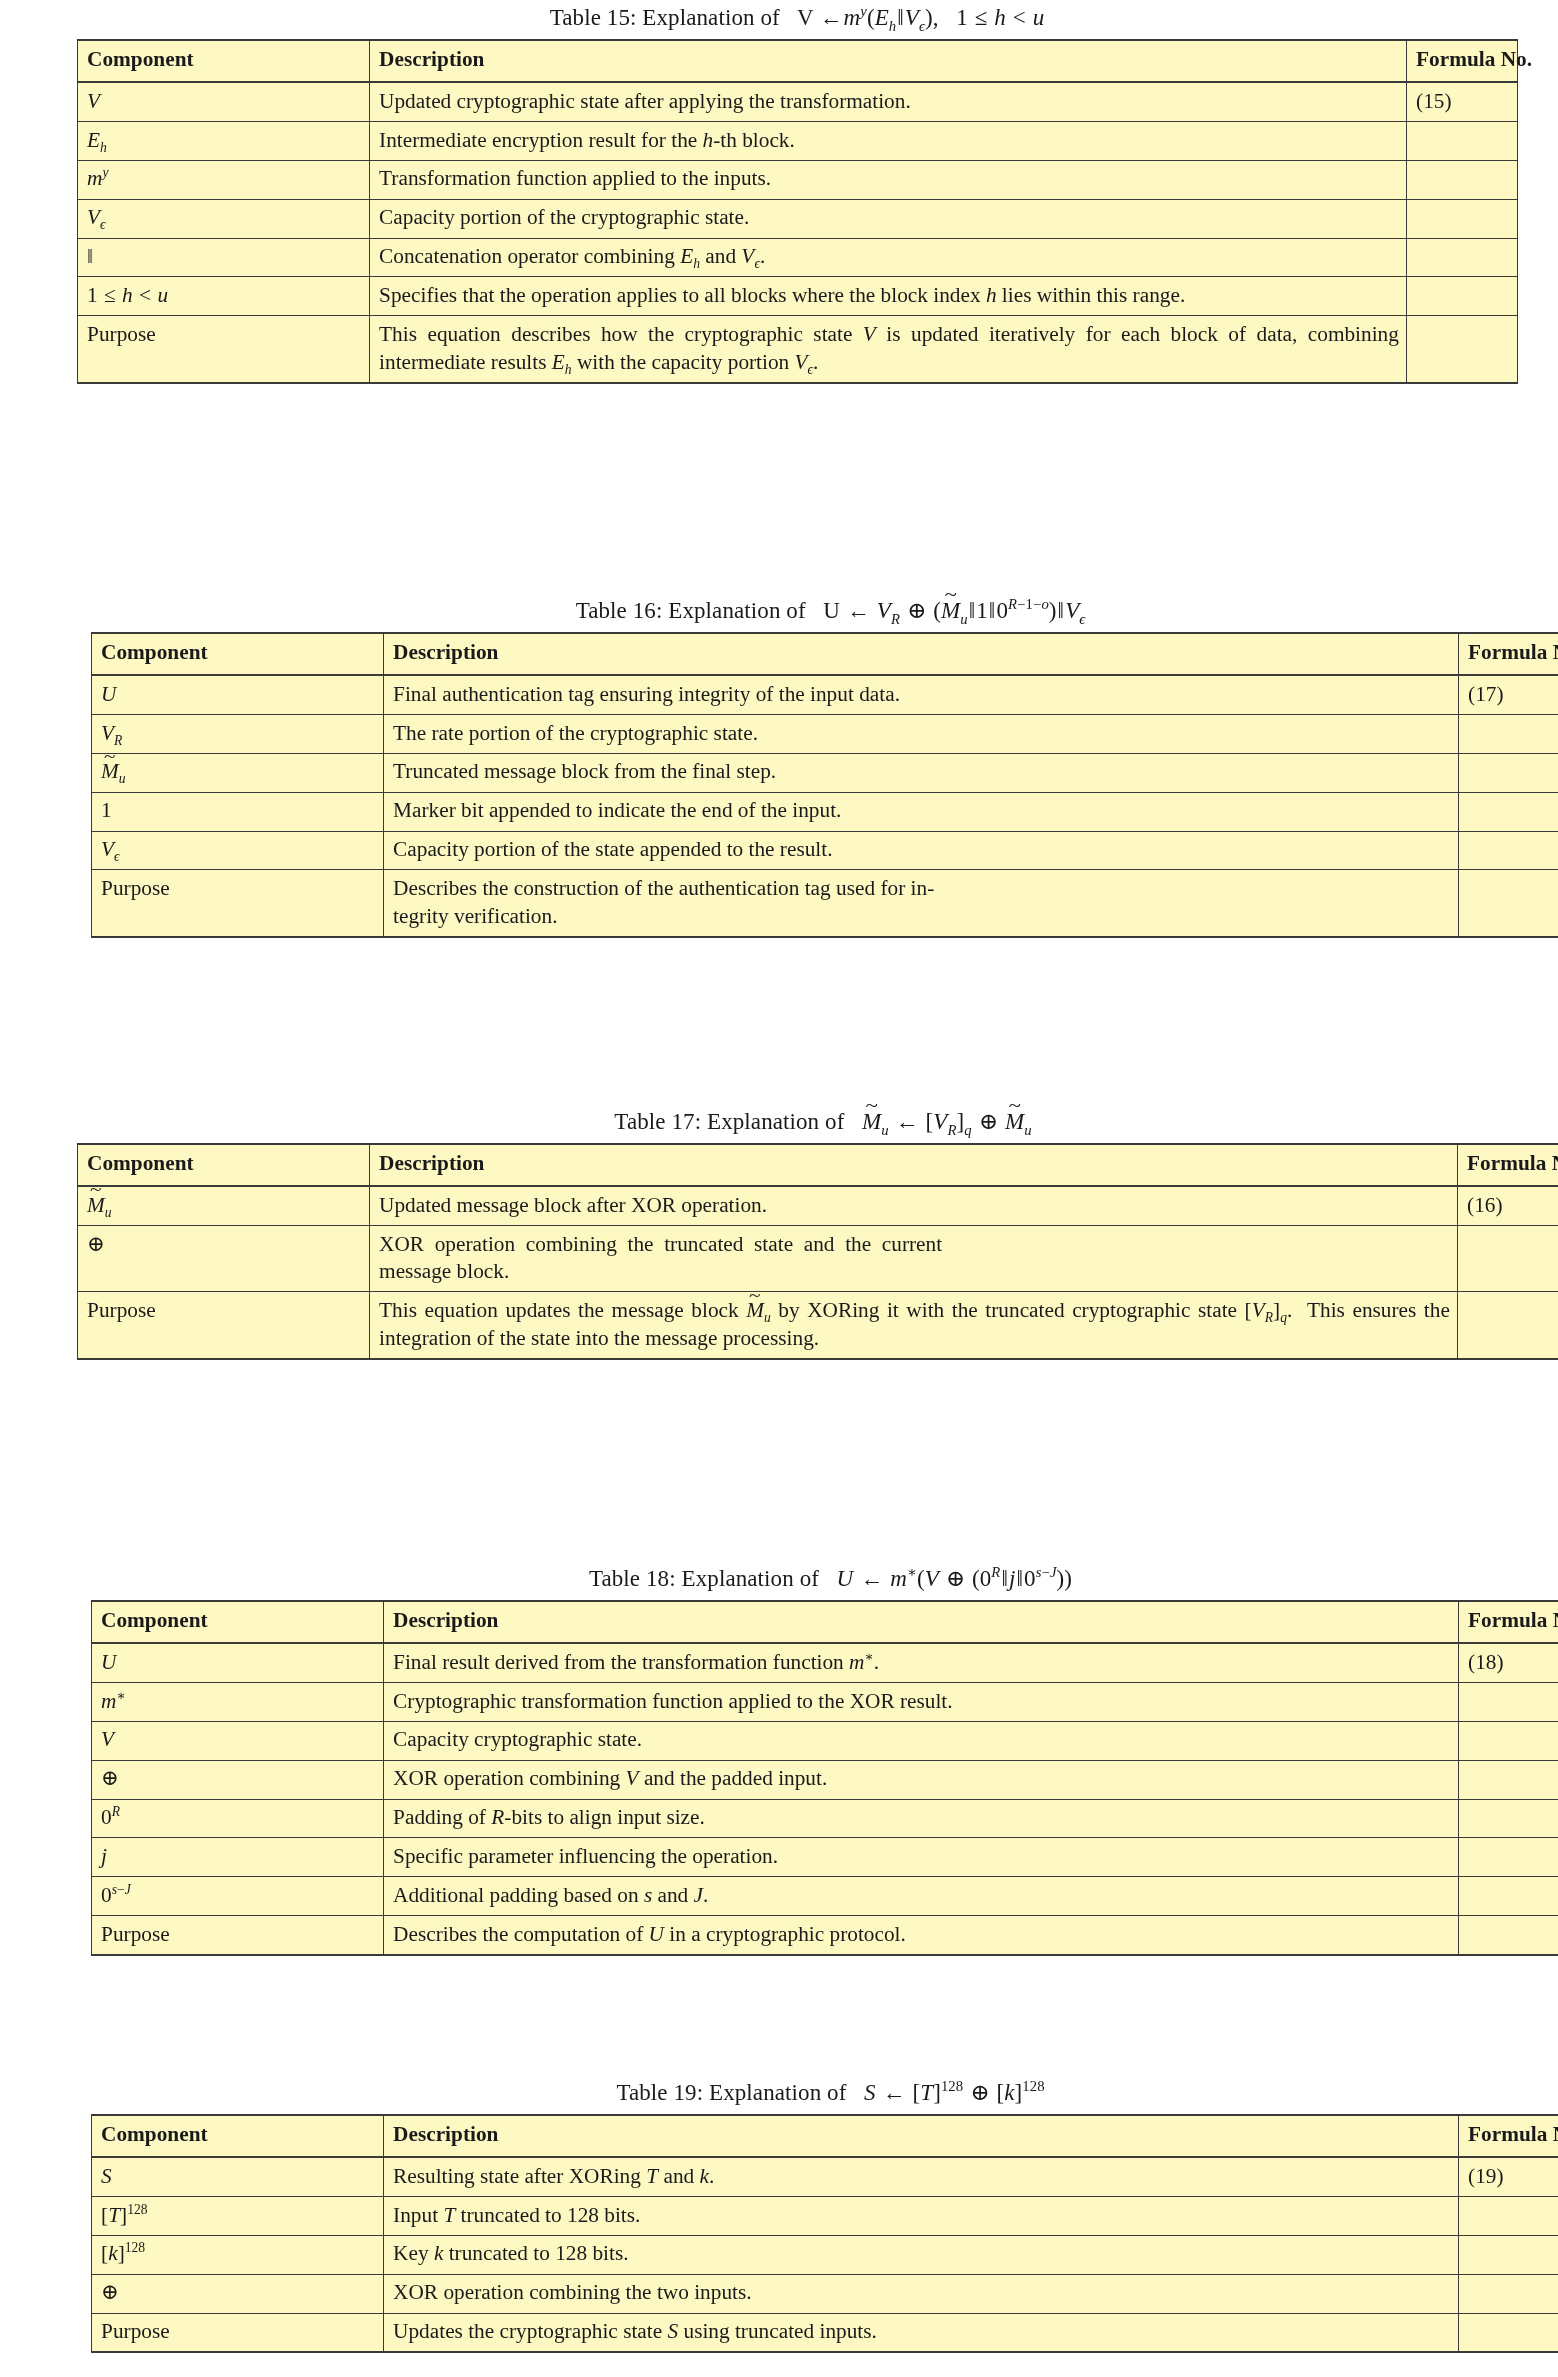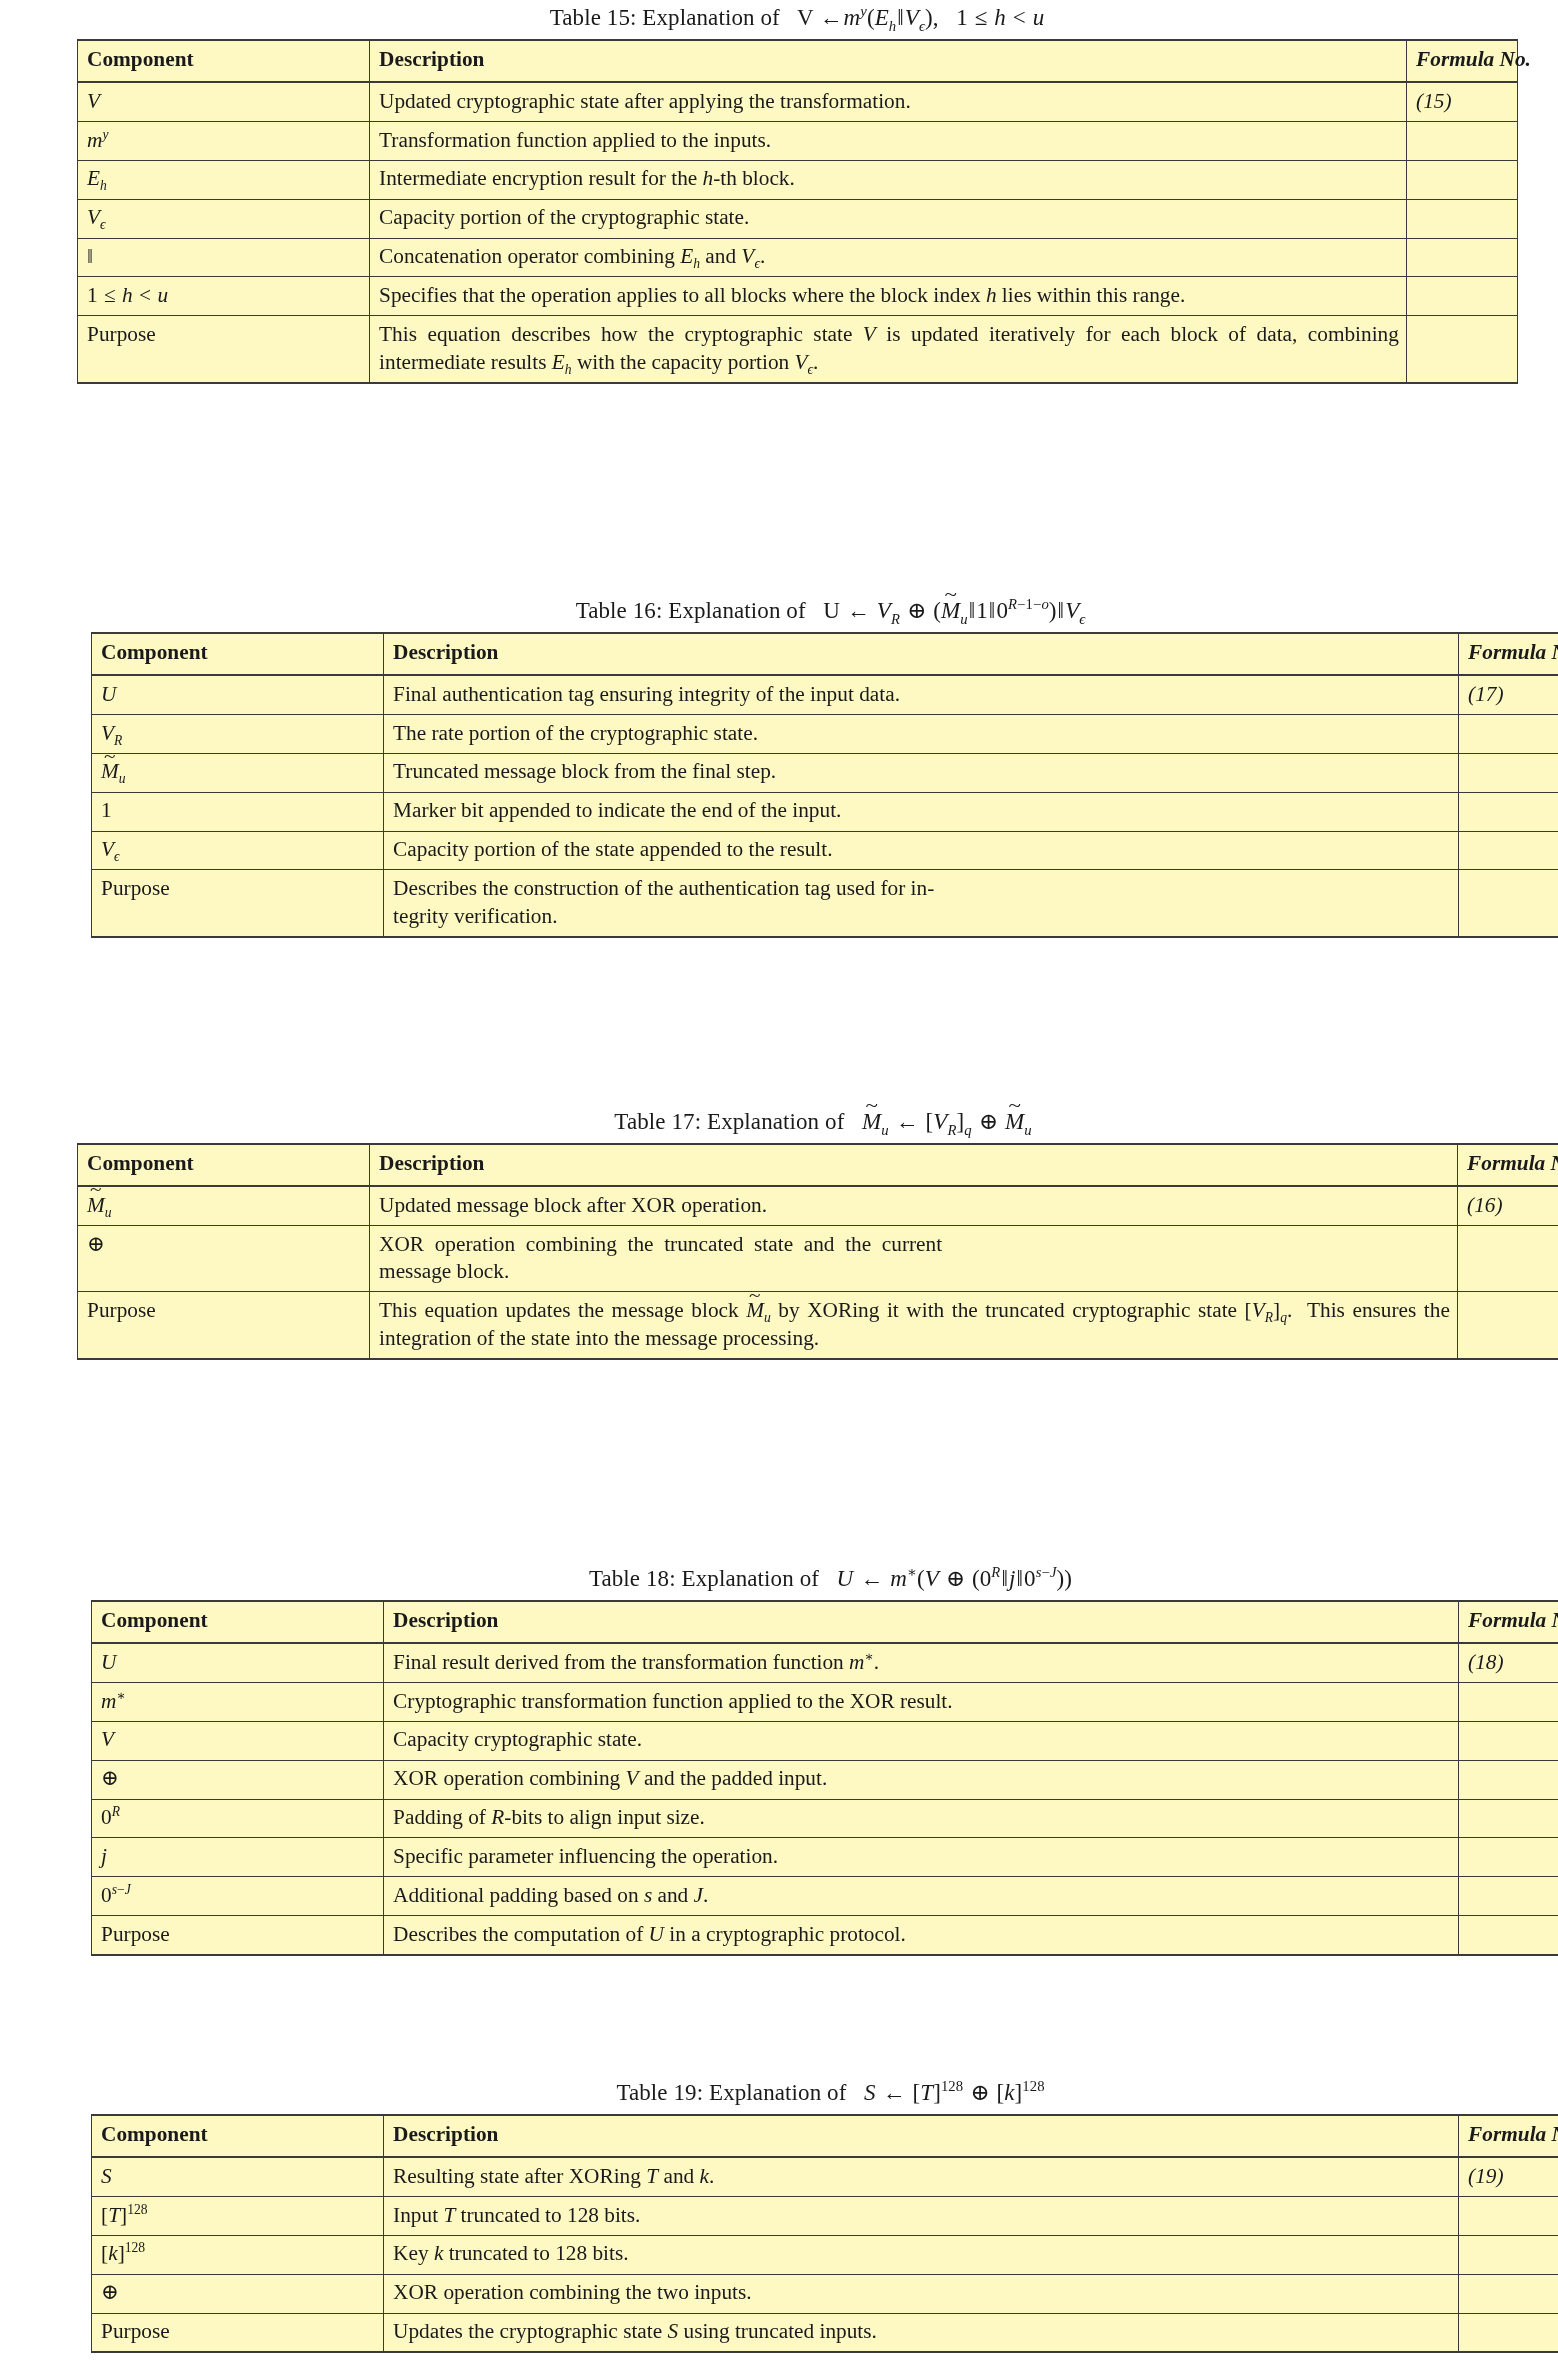--- a/index.html
+++ b/index.html
@@ -59,21 +59,21 @@
     border-bottom-width: 2px;
     padding-top: 5.1px;
     padding-bottom: 7.1px;
   }
   table.exp tbody tr:last-child td { border-bottom-width: 2px; }
 
   
 
   .c-comp { white-space: nowrap; }
   .c-desc { text-align: justify; text-justify: inter-word; }
-  .c-form { white-space: nowrap; font-style: italic; }
+  .c-form { white-space: nowrap; }
 
   .bold { font-weight: normal; }
 
   
   .mi { font-style: italic; font-family: "Liberation Serif", "DejaVu Serif", serif; }
   .mr { font-style: normal; }
   .sup {
     font-size: 0.64em;
     vertical-align: super;
     line-height: 0;
@@ -132,27 +132,27 @@
           <th class="c-form">Formula No.</th>
         </tr>
       </thead>
       <tbody>
         <tr>
           <td class="c-comp"><span class="mi">V</span></td>
           <td class="c-desc">Updated cryptographic state after applying the transformation.</td>
           <td class="c-form">(15)</td>
         </tr>
         <tr>
+          <td class="c-comp"><span class="mi">E</span><span class="sub">h</span></td>
+          <td class="c-desc">Intermediate encryption result for the <span class="mi">h</span>-th block.</td>
+          <td class="c-form"></td>
+        </tr>
+        <tr>
           <td class="c-comp"><span class="mi">m</span><span class="sup">y</span></td>
           <td class="c-desc">Transformation function applied to the inputs.</td>
-          <td class="c-form"></td>
-        </tr>
-        <tr>
-          <td class="c-comp"><span class="mi">E</span><span class="sub">h</span></td>
-          <td class="c-desc">Intermediate encryption result for the <span class="mi">h</span>-th block.</td>
           <td class="c-form"></td>
         </tr>
         <tr>
           <td class="c-comp"><span class="mi">V</span><span class="sub">ϵ</span></td>
           <td class="c-desc">Capacity portion of the cryptographic state.</td>
           <td class="c-form"></td>
         </tr>
         <tr>
           <td class="c-comp"><span class="mr">‖</span></td>
           <td class="c-desc">Concatenation operator combining <span class="mi">E</span><span class="sub">h</span> and <span class="mi">V</span><span class="sub">ϵ</span>.</td>

